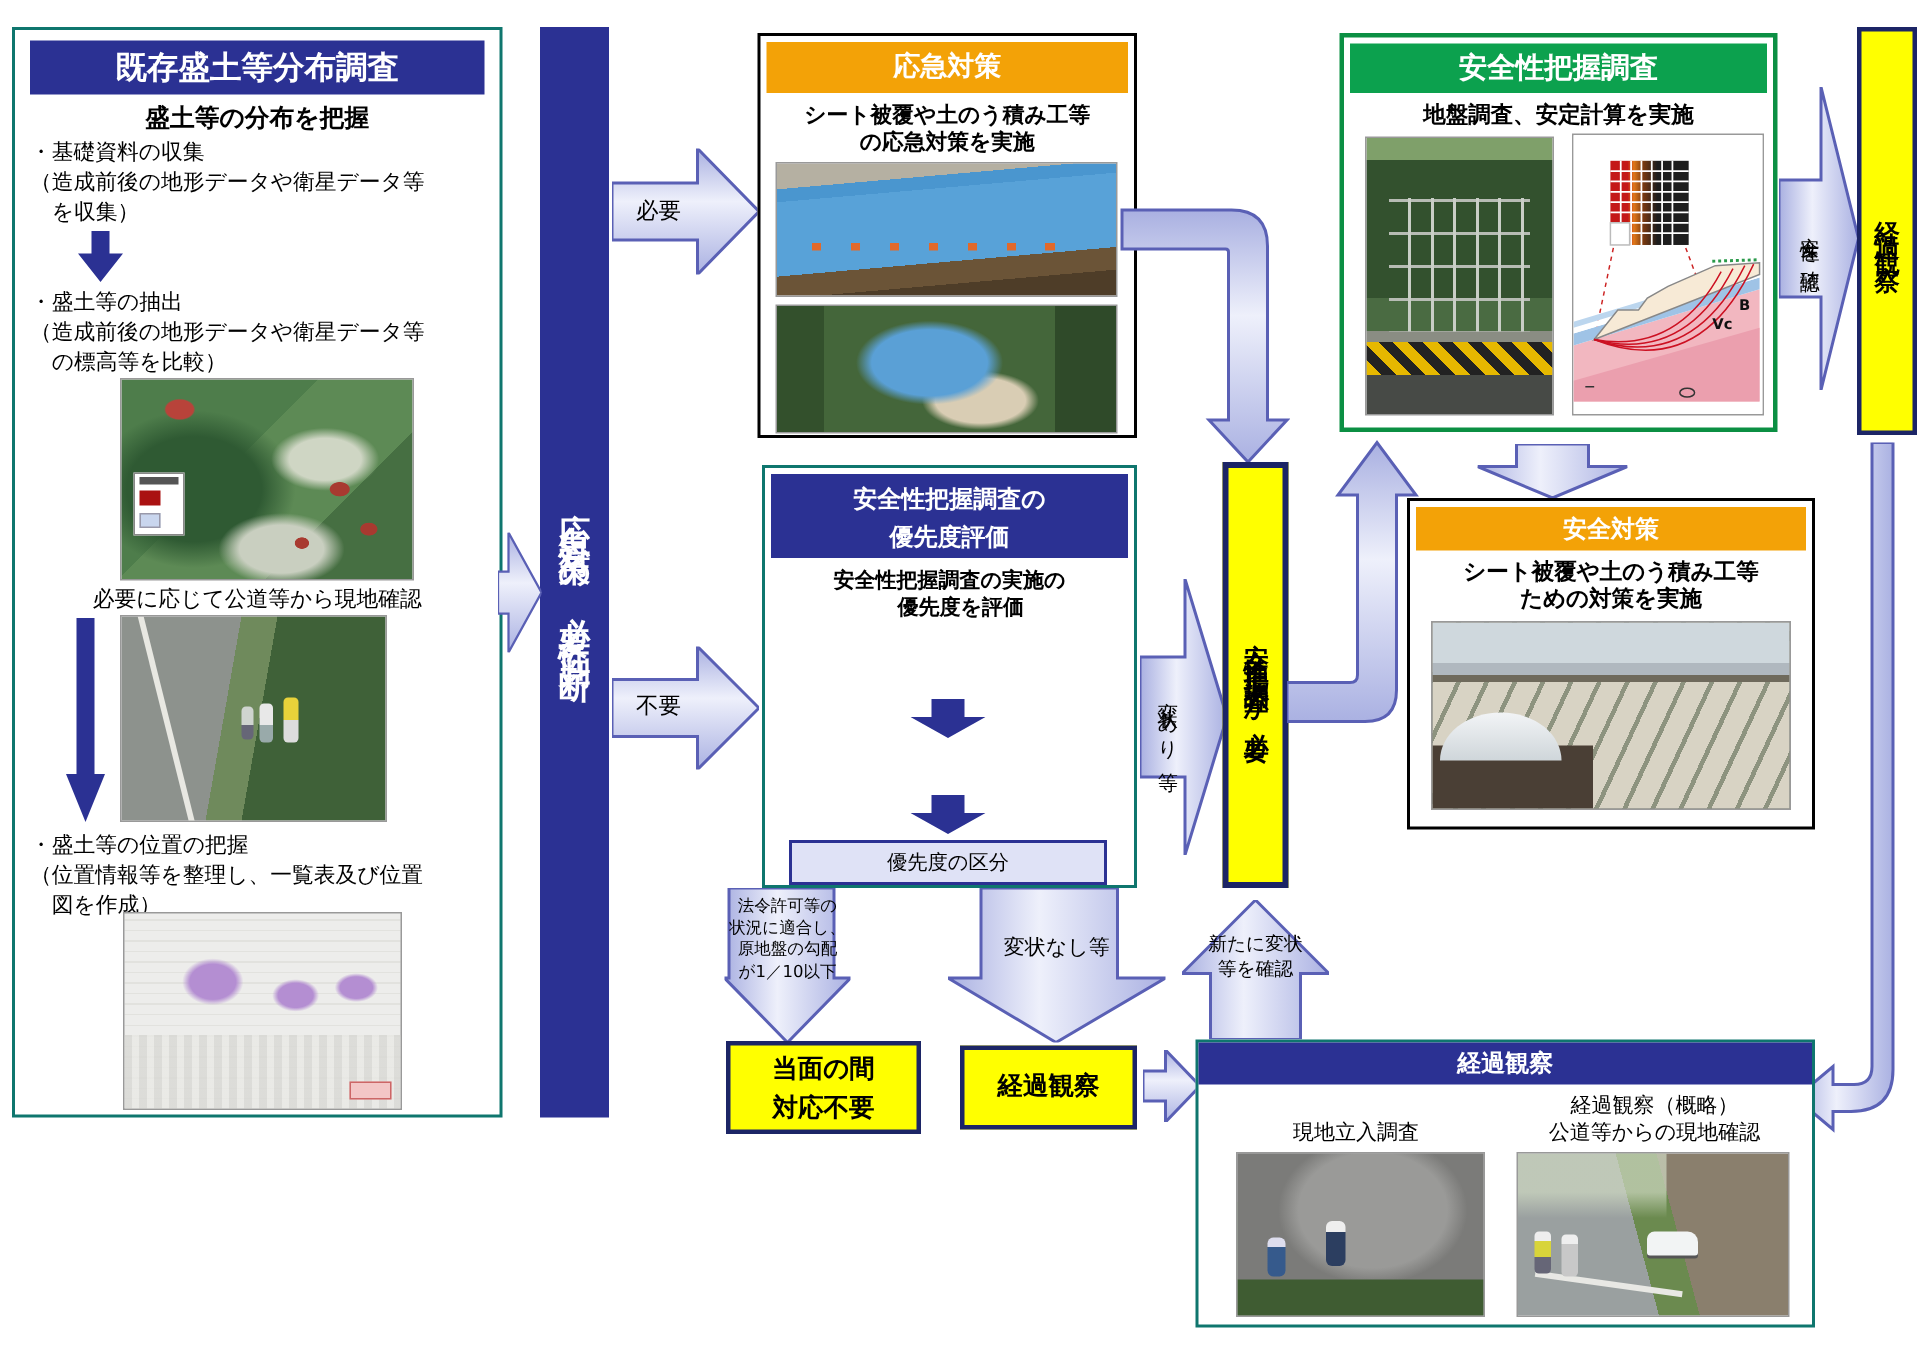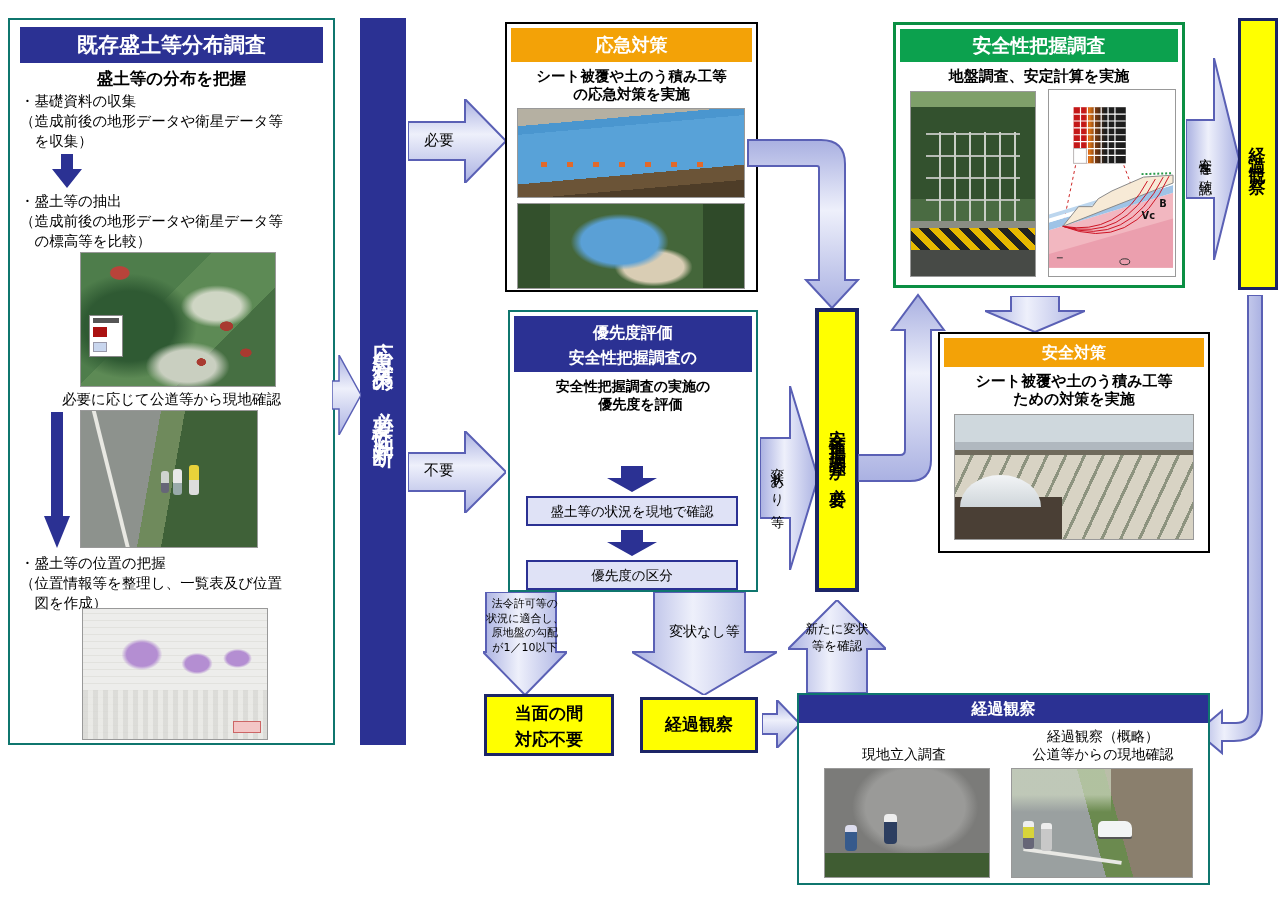--- a/index.html
+++ b/index.html
@@ -139,30 +139,29 @@
         radial-gradient(60px 30px at 60% 75%,#d9cdb4 0 50%,transparent 65%),
         linear-gradient(90deg,#33502c 0 14%,#44663a 14% 82%,#2f4a29 82%);"></div>
   </div>
 
   <svg class="abs" style="left:745px;top:135px" width="115" height="175" viewBox="0 0 115 175">
     <path d="M3,5 L76,5 Q100,5 100,29 L100,145 L113,145 L87,173 L61,145 L74,145 L74,33 Q74,31 72,31 L3,31 Z" fill="url(#agh)" stroke="#5a60b5" stroke-width="2"></path>
   </svg>
 
   <div class="abs panel" style="left:508px;top:310px;width:250px;height:282px;">
     <div class="abs hdr" style="left:4px;top:4px;right:4px;height:56px;font-size:16px;line-height:25px;padding-top:4px;">
+      <div>安全性把握調査の</div>
       <div>優先度評価</div>
-      <div>安全性把握調査の</div>
     </div>
     <div class="abs ctr b" style="left:0;top:66px;right:0;font-size:14px;">安全性把握調査の実施の</div>
     <div class="abs ctr b" style="left:0;top:84px;right:0;font-size:14px;margin-left:15px;">優先度を評価</div>
 
     <svg class="abs" style="left:97px;top:154px" width="50" height="26" viewBox="0 0 50 26">
       <polygon points="14,0 36,0 36,12 50,12 25,26 0,12 14,12" fill="#2b3193"></polygon>
     </svg>
-    <div class="abs step" style="left:16px;top:184px;width:212px;height:30px;font-size:13.5px;line-height:27px;">盛土等の状況を現地で確認</div>
     <svg class="abs" style="left:97px;top:218px" width="50" height="26" viewBox="0 0 50 26">
       <polygon points="14,0 36,0 36,12 50,12 25,26 0,12 14,12" fill="#2b3193"></polygon>
     </svg>
     <div class="abs step" style="left:16px;top:248px;width:212px;height:30px;font-size:13.5px;line-height:27px;">優先度の区分</div>
   </div>
 
   <svg class="abs" style="left:483px;top:592px" width="84" height="103" viewBox="0 0 84 103">
     <polygon points="3,0 73,0 73,60 84,60 42,103 0,60 3,60" fill="url(#agv)" stroke="#5a60b5" stroke-width="2"></polygon>
   </svg>
   <div class="aline" style="left:484px;top:597px;width:82px;font-size:11px;line-height:14.5px;">

